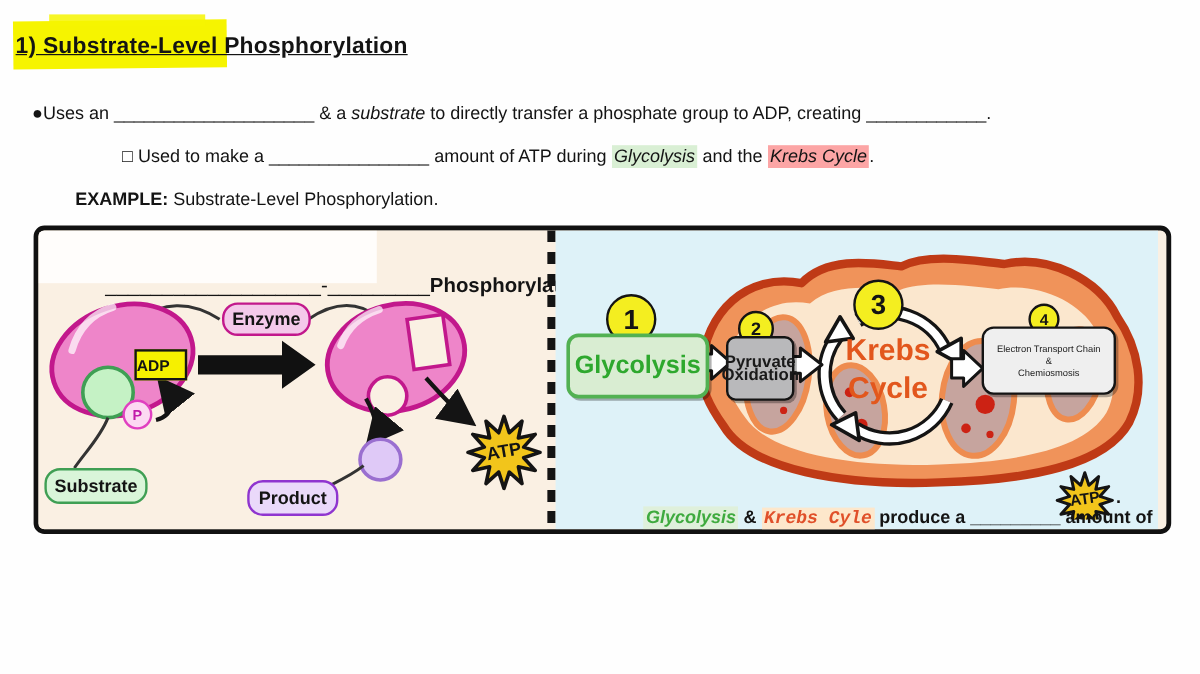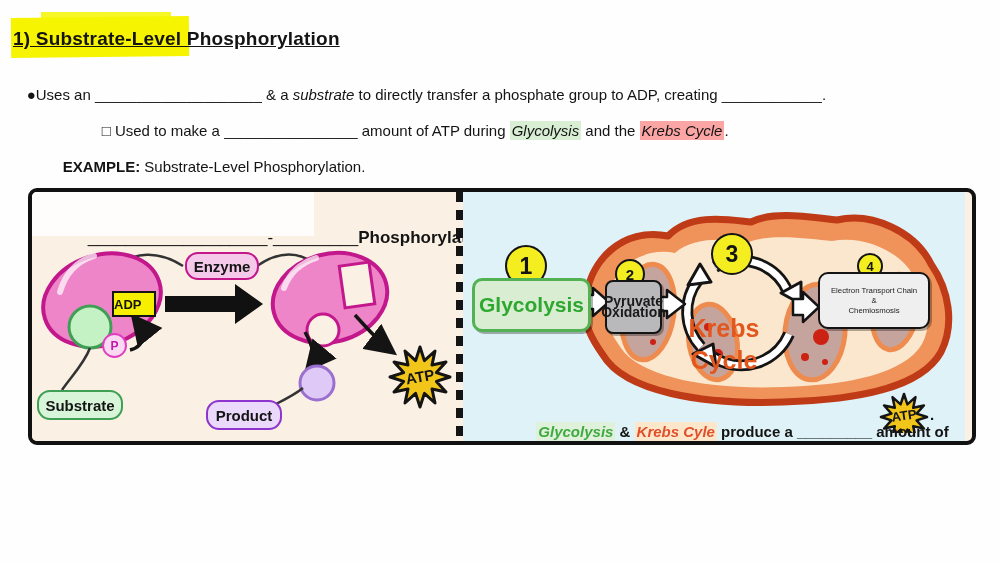--- a/index.html
+++ b/index.html
@@ -39,25 +39,25 @@
   .p-circ{position:absolute;left:70px;top:141px;width:21px;height:21px;border-radius:50%;background:#fcd9f2;border:2.5px solid #e040c0;color:#c119a9;font-weight:bold;font-size:12px;display:flex;align-items:center;justify-content:center;}
   .atp-big{position:absolute;left:366px;top:176px;width:44px;text-align:center;font-weight:bold;font-size:15px;transform:rotate(-10deg);}
   
   .stepcirc{position:absolute;border-radius:50%;background:#f4ee20;border:2.5px solid #141414;display:flex;align-items:center;justify-content:center;font-weight:bold;}
   .s1{left:42px;top:53px;width:38px;height:38px;font-size:23px;}
   .s2{left:152px;top:67px;width:26px;height:26px;font-size:15px;}
   .s3{left:248px;top:41px;width:38px;height:38px;font-size:23px;}
   .s4{left:394px;top:61px;width:22px;height:22px;font-size:13px;}
   .gly-box{position:absolute;left:9px;top:86px;width:113px;height:48px;background:#d9edd2;border:3px solid #52b152;border-radius:10px;display:flex;align-items:center;justify-content:center;font-weight:bold;font-size:21px;color:#2ea82e;box-shadow:2px 2px 0 rgba(0,0,0,.3);}
   .pyr-box{position:absolute;left:142px;top:88px;width:53px;height:50px;background:#b9b9bb;border:2px solid #141414;border-radius:8px;display:flex;flex-direction:column;align-items:center;justify-content:center;font-weight:bold;font-size:14px;line-height:11px;color:#1a1a1a;box-shadow:2px 2px 0 rgba(0,0,0,.3);}
-  .krebs{position:absolute;left:211px;top:84px;width:100px;text-align:center;font-weight:bold;font-size:25px;line-height:32px;color:#e2571d;margin-top:36px;}
+  .krebs{position:absolute;left:227px;top:84px;width:100px;text-align:center;font-weight:bold;font-size:25px;line-height:32px;color:#e2571d;}
   .etc-box{position:absolute;left:355px;top:80px;width:108px;height:53px;background:#efefef;border:2.5px solid #141414;border-radius:10px;display:flex;flex-direction:column;align-items:center;justify-content:center;font-size:7.8px;line-height:10px;color:#1a1a1a;box-shadow:2px 2px 0 rgba(0,0,0,.3);}
   .caption-line{position:absolute;left:40px;top:214px;font-size:15px;font-weight:bold;white-space:pre;}
   .cap-gly{background:#dff0db;color:#3faa3f;font-style:italic;padding:1px 2px;}
-  .cap-krebs{background:#fde7cb;color:#e0502a;font-style:italic;padding:1px 2px;}
+  .cap-krebs{background:#fde7cb;color:#e0502a;font-style:italic;padding:1px 2px;font-family:Liberation Mono, monospace;}
   .atp-small{position:absolute;left:418px;top:216px;width:46px;text-align:center;font-weight:bold;font-size:13px;transform:rotate(-8deg);}
   .cap-end{position:absolute;left:467px;top:214px;font-size:15px;font-weight:bold;}
 </style>
 </head>
 <body>
 
 <div class="sheet">
 
   <div class="title-wrap">
     <div class="title-hl"></div>

